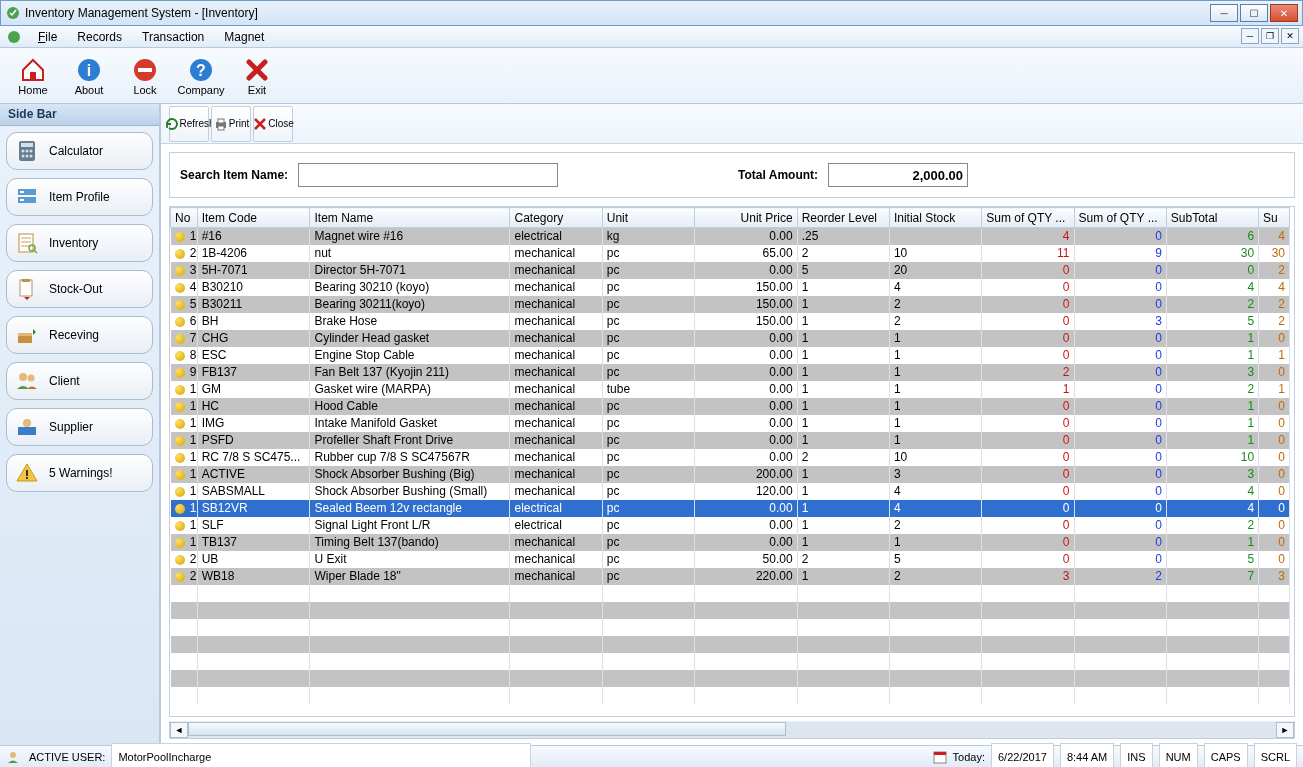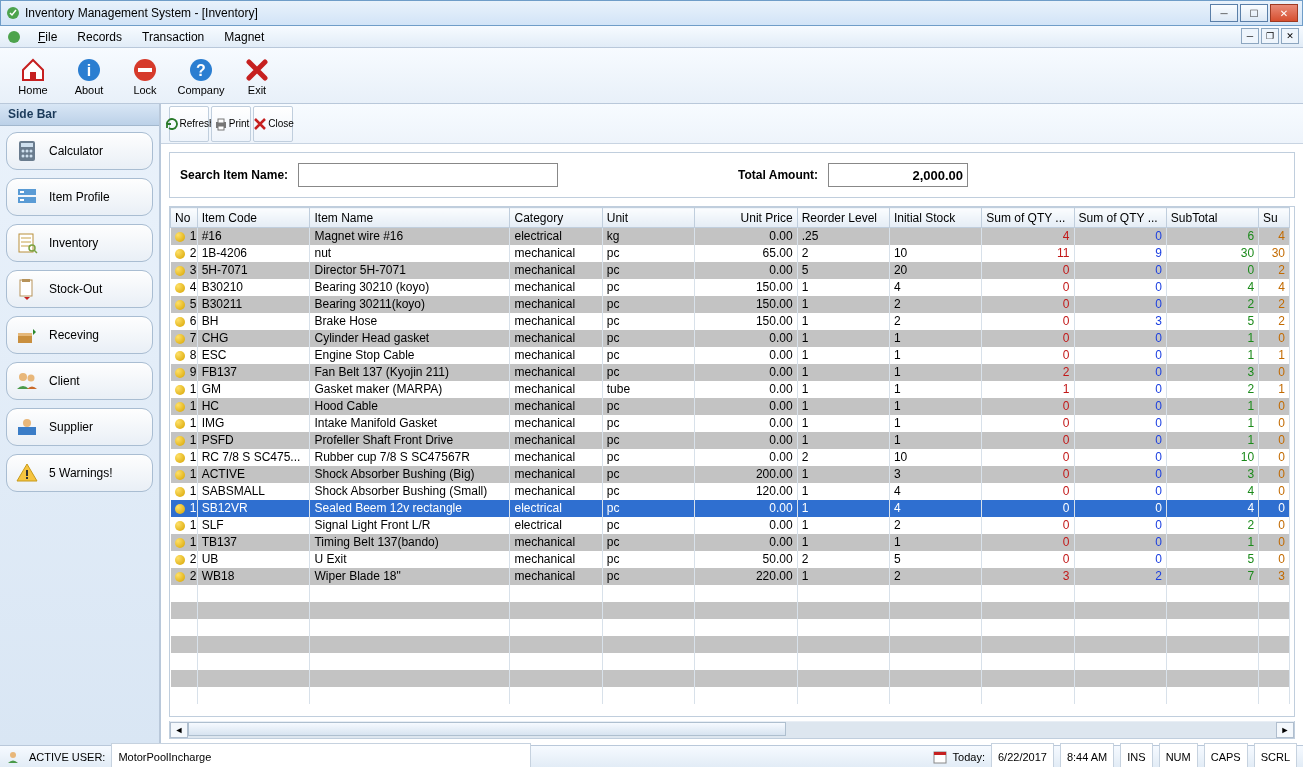--- a/index.html
+++ b/index.html
@@ -439,21 +439,21 @@
               <td>1</td>
               <td>1</td>
               <td class="num-right c-red">2</td>
               <td class="num-right c-blue">0</td>
               <td class="num-right c-green">3</td>
               <td class="num-right c-orange">0</td>
             </tr>
             <tr>
               <td><span class="ball"></span> 1...</td>
               <td>GM</td>
-              <td>Gasket maker (MARPA)</td>
+              <td>Gasket wire (MARPA)</td>
               <td>mechanical</td>
               <td>tube</td>
               <td class="num-right">0.00</td>
               <td>1</td>
               <td>1</td>
               <td class="num-right c-red">1</td>
               <td class="num-right c-blue">0</td>
               <td class="num-right c-green">2</td>
               <td class="num-right c-orange">1</td>
             </tr>

